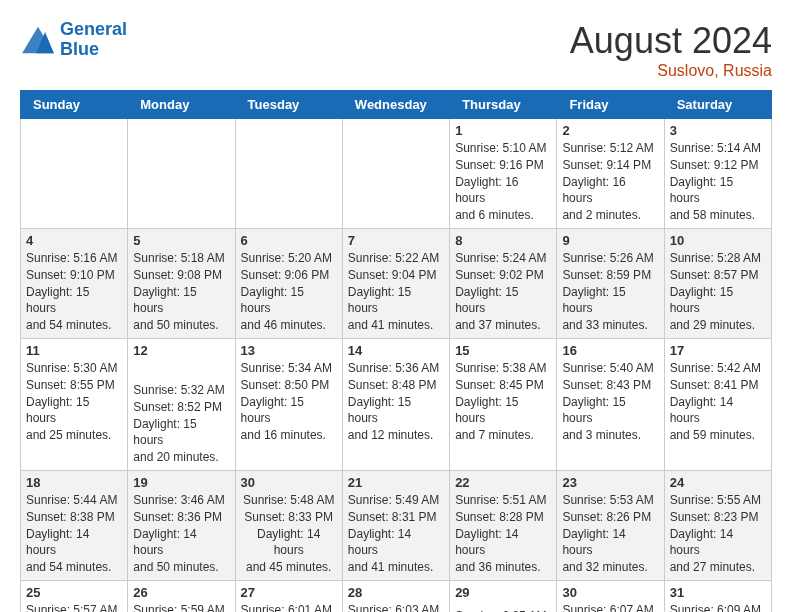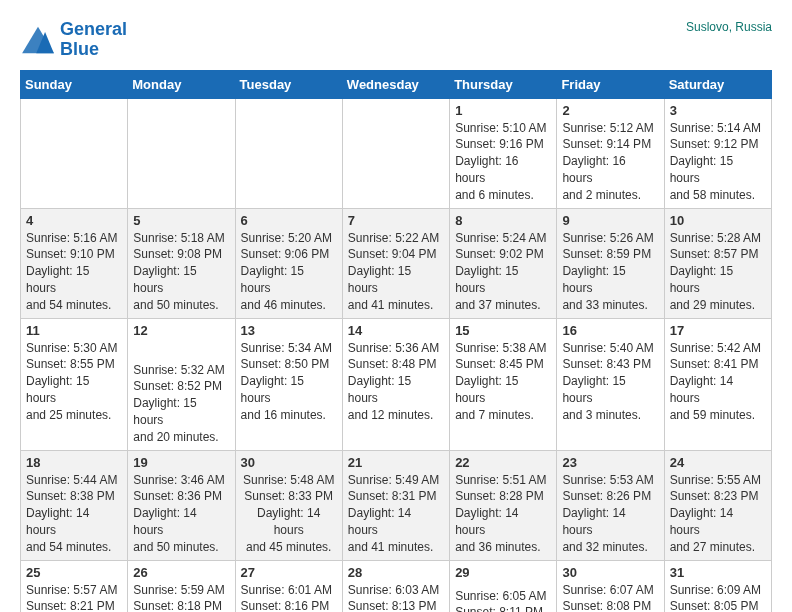--- a/index.html
+++ b/index.html
@@ -36,33 +36,33 @@
     }
     .title-block {
       text-align: right;
     }
     .month-year {
       font-size: 36px;
       color: #333;
       font-weight: normal;
     }
     .location {
-      font-size: 12px;
-      color: #0f766e;
+      font-size: 16px;
+      color: #c2410c;
     }
     table {
       width: 100%;
       border-collapse: collapse;
       table-layout: fixed;
     }
     thead tr th {
       background-color: #1a6bb5;
       color: #fff;
       font-size: 13px;
-      padding: 6px 4px;
+      padding: 6px 12px;
       text-align: left;
       border: 1px solid #1a6bb5;
     }
     tbody tr td {
       vertical-align: top;
       border: 1px solid #ccc;
       padding: 4px 5px;
       font-size: 10.5px;
       color: #333;
       height: 90px;
@@ -96,20 +96,21 @@
     <svg class="logo-icon" viewBox="0 0 40 34" xmlns="http://www.w3.org/2000/svg">
       <polygon points="20,2 38,32 2,32" fill="#1a6bb5" opacity="0.85"></polygon>
       <polygon points="28,8 38,32 18,32" fill="#1a6bb5"></polygon>
     </svg>
     <div class="logo-text">
       <div><span>General</span></div>
       <div><span style="color:#1a6bb5">Blue</span></div>
     </div>
   </div>
   <div class="title-block">
+    <div class="month-year">August 2024</div>
     <div class="location">Suslovo, Russia</div>
   </div>
 </div>
 
 <table>
   <thead>
     <tr>
     <th>Sunday</th>
         <th>Monday</th>
         <th>Tuesday</th>

